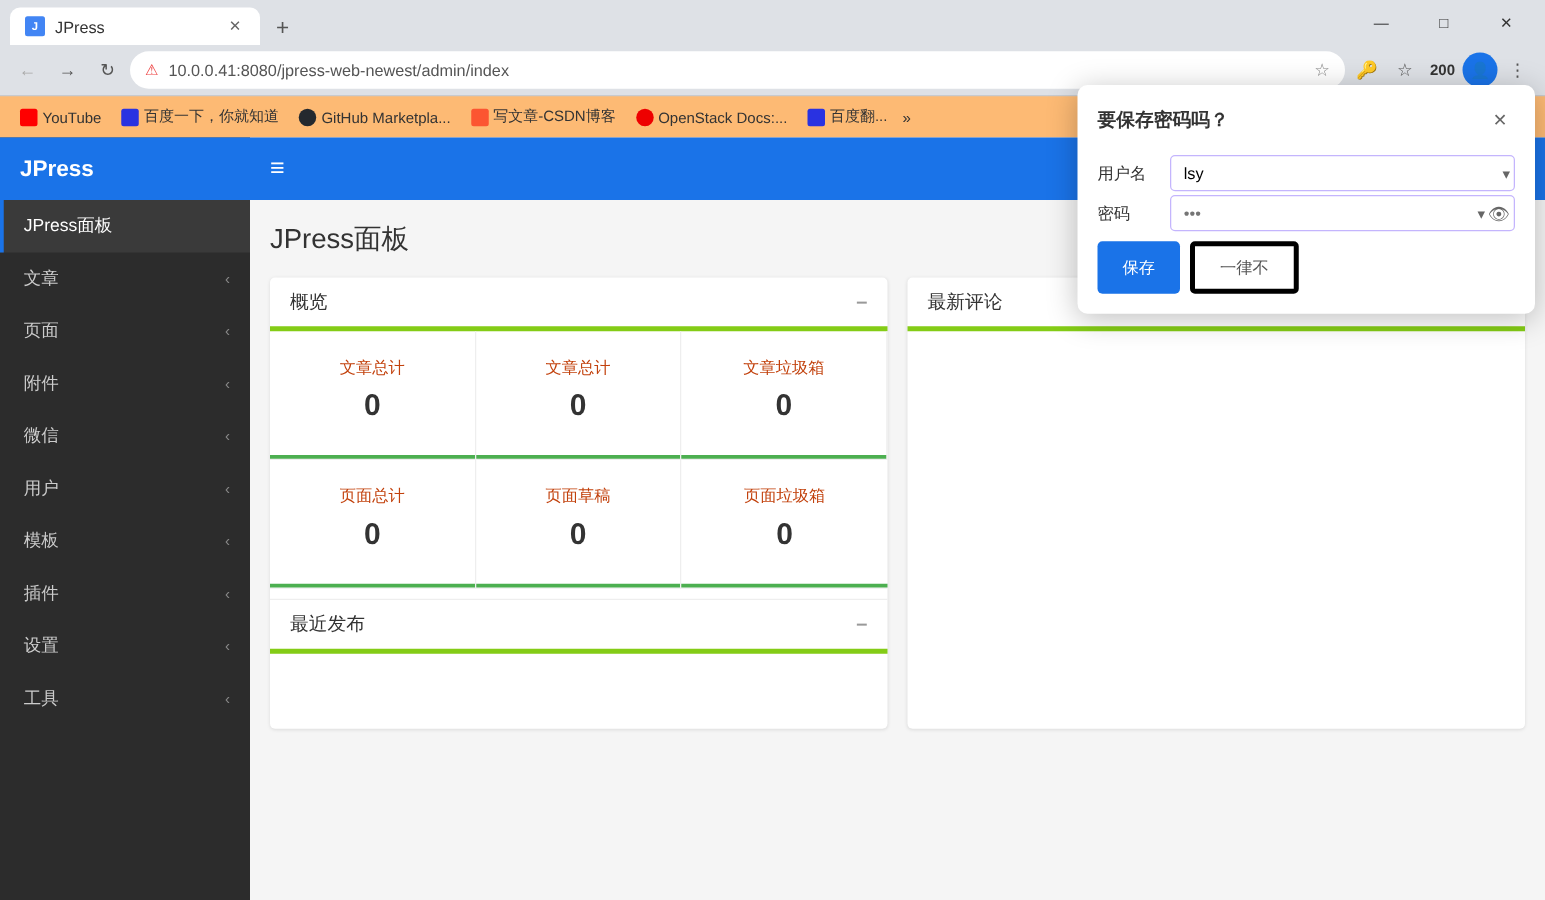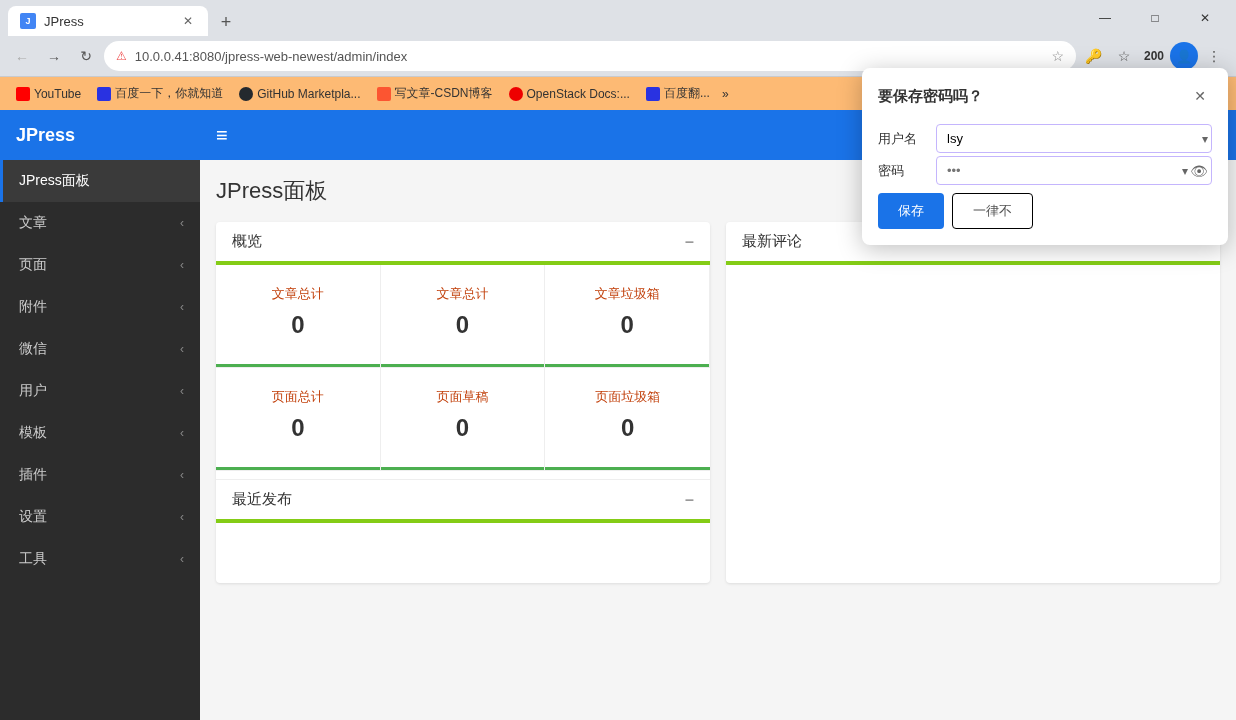--- a/index.html
+++ b/index.html
@@ -80,21 +80,21 @@
     .dialog-title { font-size: 15px; font-weight: bold; color: #333; }
     .dialog-close { width: 24px; height: 24px; display: flex; align-items: center; justify-content: center; border-radius: 50%; color: #666; cursor: pointer; font-size: 14px; }
     .dialog-row { display: flex; align-items: center; margin-bottom: 3px; gap: 8px; }
     .dialog-label { font-size: 13px; color: #333; width: 50px; flex-shrink: 0; }
     .dialog-input-wrap { flex: 1; position: relative; display: flex; align-items: center; }
     .dialog-input { width: 100%; border: 1px solid #c4b5fd; border-radius: 4px; padding: 6px 32px 6px 10px; font-size: 13px; outline: none; }
     .input-dropdown { position: absolute; right: 4px; top: 50%; transform: translateY(-50%); color: #666; cursor: pointer; font-size: 12px; }
     .eye-icon { position: absolute; right: 4px; top: 50%; transform: translateY(-50%); color: #666; cursor: pointer; font-size: 14px; }
     .dialog-buttons { display: flex; justify-content: flex-start; gap: 8px; margin-top: 8px; }
     .btn-save { background: #1a73e8; color: white; border: none; border-radius: 4px; padding: 8px 20px; font-size: 13px; cursor: pointer; }
-    .btn-never { background: white; color: #555; border: 1px solid #000000; border-radius: 4px; padding: 8px 20px; font-size: 13px; cursor: pointer; }
+    .btn-never { background: white; color: #555; border: 4px solid #000000; border-radius: 4px; padding: 8px 20px; font-size: 13px; cursor: pointer; }
   </style>
 </head>
 <body>
 
 <div>
 
   <div class="browser-titlebar">
     <div class="browser-tabs">
       <div class="browser-tab">
         <div class="tab-favicon">J</div>

